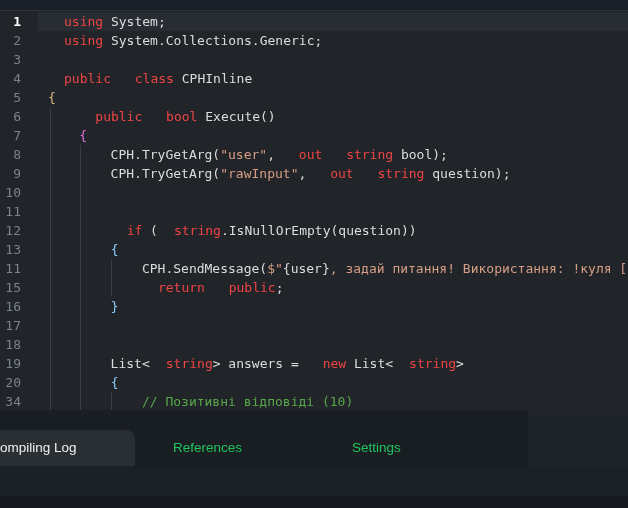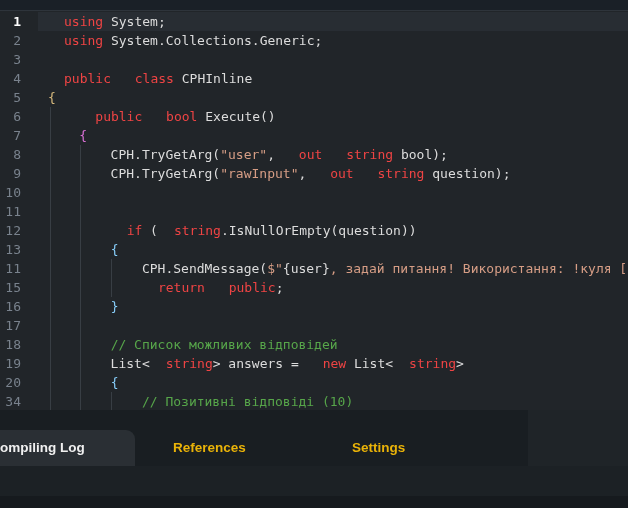--- a/index.html
+++ b/index.html
@@ -25,28 +25,28 @@
   .code-line.current .code-text{background:#282D33;}
   .kw{color:#ef4444;margin-left:16px;}
   .str{color:#D69D85;}
   .com{color:#57A64A;}
   .pl{color:#DCDCDC;}
   .b0{color:#D7BA7D;}
   .b1{color:#DA70D6;}
   .b2{color:#87CEFA;}
   .indent-guide{position:absolute;width:1px;background:#383E44;}
   
-  #tab-bar{position:absolute;left:0;top:410px;width:528px;height:56px;background:#191E22;font-weight:bold;}
+  #tab-bar{position:absolute;left:0;top:410px;width:528px;height:56px;background:#191E22;}
   #tab-active{
     position:absolute;left:-24px;top:20px;width:159px;height:36px;background:#2A2F34;
     border-radius:9px 9px 0 0;color:#F0F0F0;font-size:13.5px;line-height:36px;
     padding-left:24px;box-sizing:border-box;cursor:default;
   }
   .tab-label{
-    position:absolute;top:20px;height:36px;line-height:36px;color:#eab308;
+    position:absolute;top:20px;height:36px;line-height:36px;color:#22c55e;
     font-size:13.5px;cursor:default;
   }
   #tab-references{left:173px;}
   #tab-settings{left:352px;}
   #panel-content{position:absolute;left:0;top:466px;width:628px;height:42px;background:#1C2125;}
   #bottom-strip{position:absolute;left:0;top:496px;width:628px;height:12px;background:#161A1E;}
 </style>
 </head>
 <body>
 
@@ -66,21 +66,21 @@
       <div class="code-line"><span class="gutter">8</span><span class="code-text"><span class="pl">        CPH.TryGetArg(</span><span class="str">"user"</span><span class="pl">, </span><span class="kw">out</span><span class="pl"> </span><span class="kw">string</span><span class="pl"> bool);</span></span></div>
       <div class="code-line"><span class="gutter">9</span><span class="code-text"><span class="pl">        CPH.TryGetArg(</span><span class="str">"rawInput"</span><span class="pl">, </span><span class="kw">out</span><span class="pl"> </span><span class="kw">string</span><span class="pl"> question);</span></span></div>
       <div class="code-line"><span class="gutter">10</span><span class="code-text"></span></div>
       <div class="code-line"><span class="gutter">11</span><span class="code-text"><span class="pl">        </span></span></div>
       <div class="code-line"><span class="gutter">12</span><span class="code-text"><span class="pl">        </span><span class="kw">if</span><span class="pl"> (</span><span class="kw">string</span><span class="pl">.IsNullOrEmpty(question))</span></span></div>
       <div class="code-line"><span class="gutter">13</span><span class="code-text"><span class="pl">        </span><span class="b2">{</span></span></div>
       <div class="code-line"><span class="gutter">11</span><span class="code-text"><span class="pl">            CPH.SendMessage(</span><span class="str">$"</span><span class="pl">{user}</span><span class="str">, задай питання! Використання: !куля [пи</span></span></div>
       <div class="code-line"><span class="gutter">15</span><span class="code-text"><span class="pl">            </span><span class="kw">return</span><span class="pl"> </span><span class="kw">public</span><span class="pl">;</span></span></div>
       <div class="code-line"><span class="gutter">16</span><span class="code-text"><span class="pl">        </span><span class="b2">}</span></span></div>
       <div class="code-line"><span class="gutter">17</span><span class="code-text"></span></div>
-      <div class="code-line"><span class="gutter">18</span><span class="code-text"><span class="pl">        </span><span class="com">// Список можливих відповідей</span></span></div>
+      <div class="code-line"><span class="gutter">18</span><span class="code-text"><span class="pl">        </span></span></div>
       <div class="code-line"><span class="gutter">19</span><span class="code-text"><span class="pl">        List&lt;</span><span class="kw">string</span><span class="pl">&gt; answers = </span><span class="kw">new</span><span class="pl"> List&lt;</span><span class="kw">string</span><span class="pl">&gt;</span></span></div>
       <div class="code-line"><span class="gutter">20</span><span class="code-text"><span class="pl">        </span><span class="b2">{</span></span></div>
       <div class="code-line"><span class="gutter">34</span><span class="code-text"><span class="pl">            </span><span class="com">// Позитивні відповіді (10)</span></span></div>
       <div class="indent-guide" style="left:50px;top:96px;height:303px;"></div>
       <div class="indent-guide" style="left:80px;top:134px;height:265px;"></div>
       <div class="indent-guide" style="left:111px;top:248px;height:38px;"></div>
       <div class="indent-guide" style="left:111px;top:381px;height:18px;"></div>
     </div>
 
   <div id="tab-bar">

